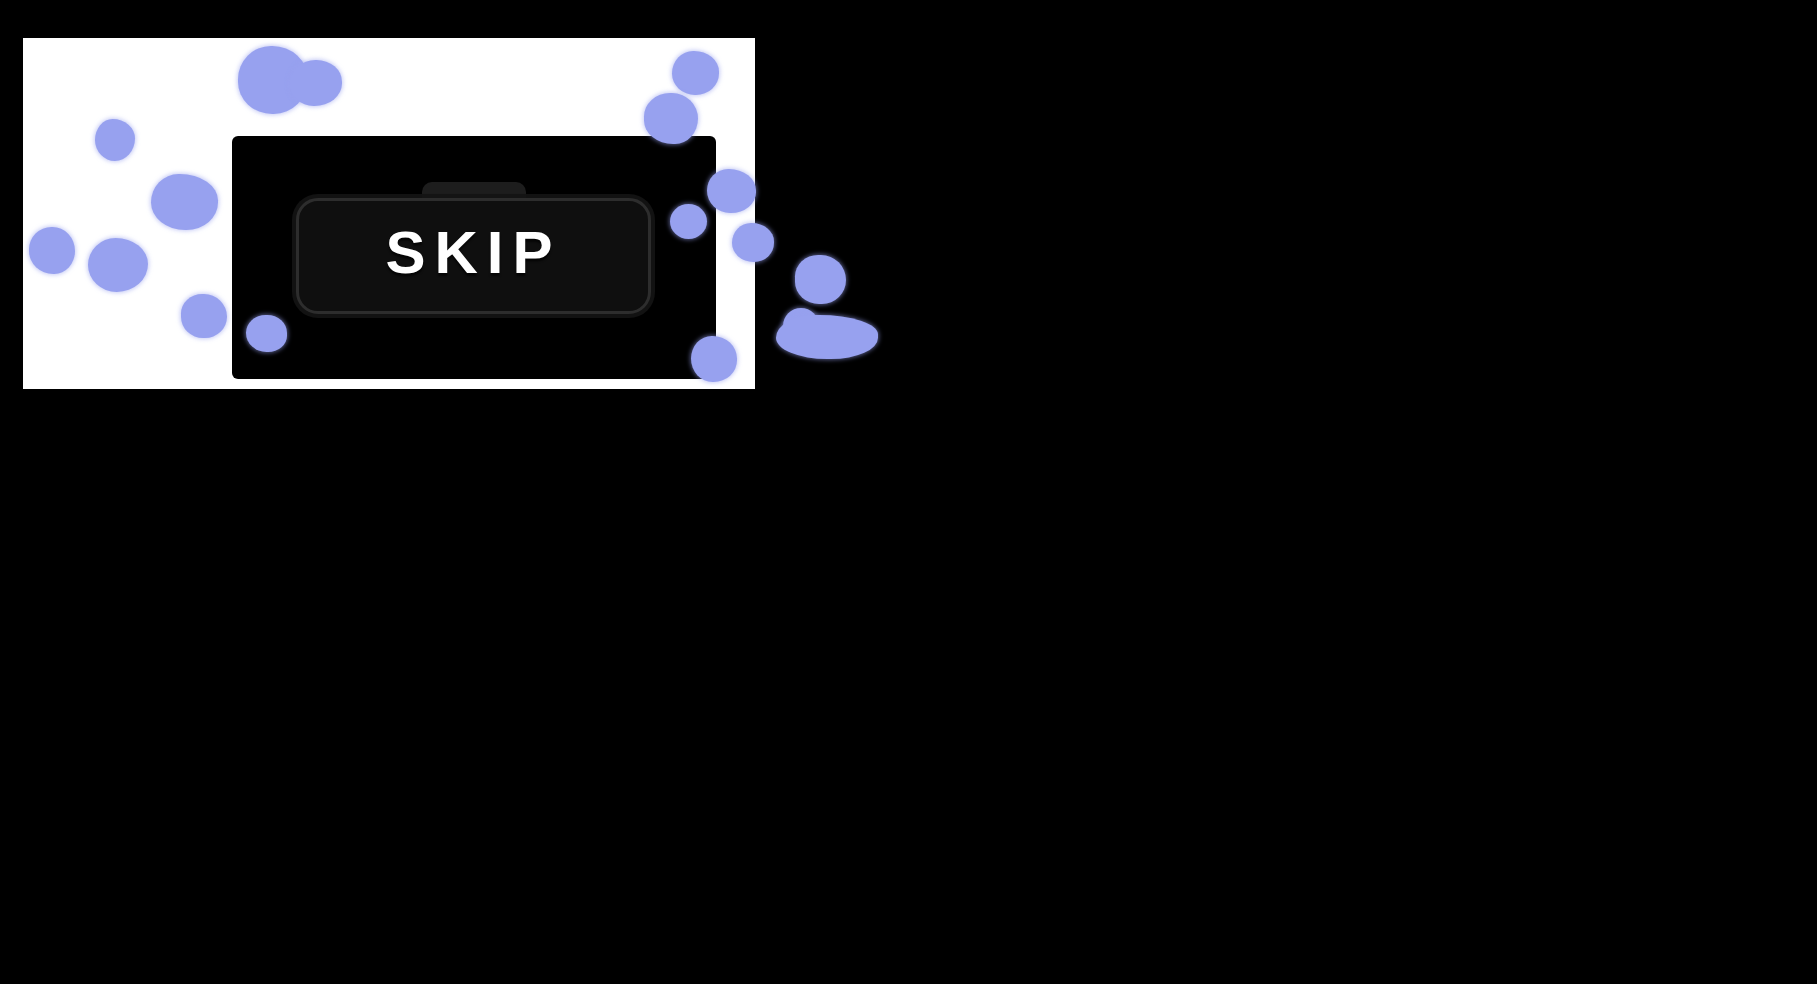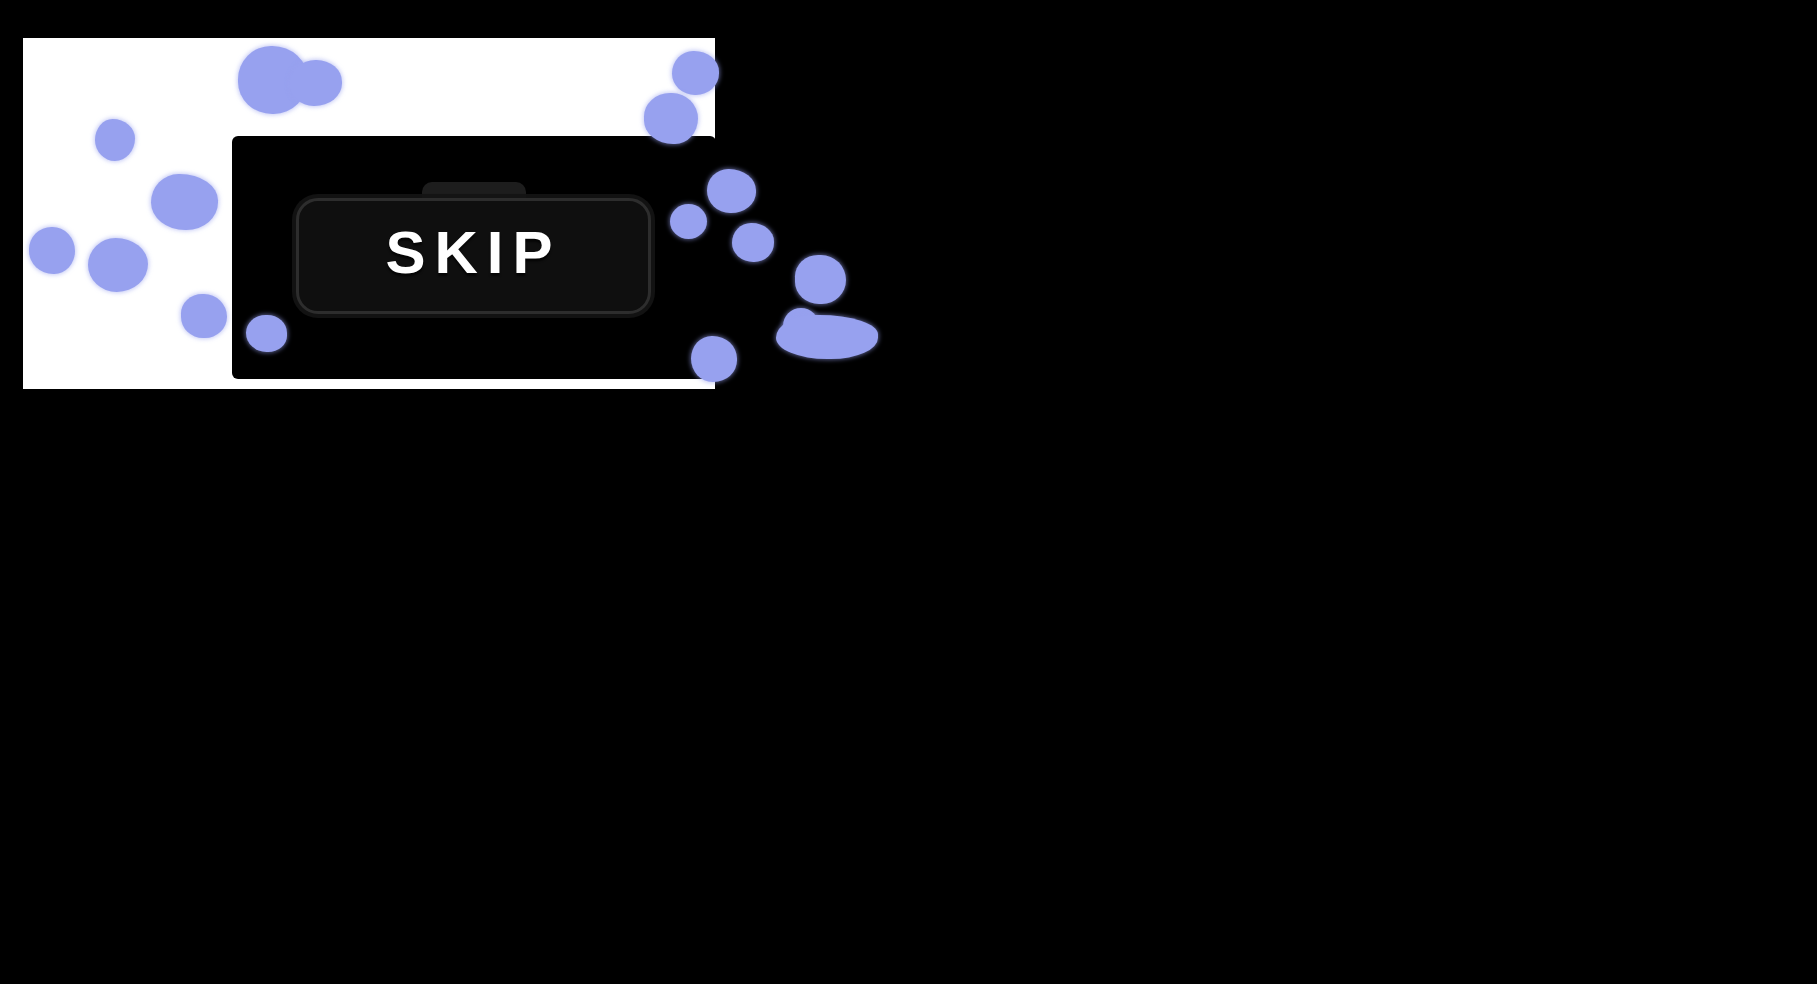--- a/index.html
+++ b/index.html
@@ -17,20 +17,21 @@
     height: 984px;
     background: #000000;
   }
   #drawing-canvas {
     position: absolute;
     left: 23px;
     top: 38px;
     width: 692px;
     height: 351px;
     background: #ffffff;
+    padding-left: 40px;
   }
   #skip-dialog {
     position: absolute;
     left: 209px;
     top: 98px;
     width: 484px;
     height: 243px;
     background: #000000;
     border-radius: 6px;
   }

